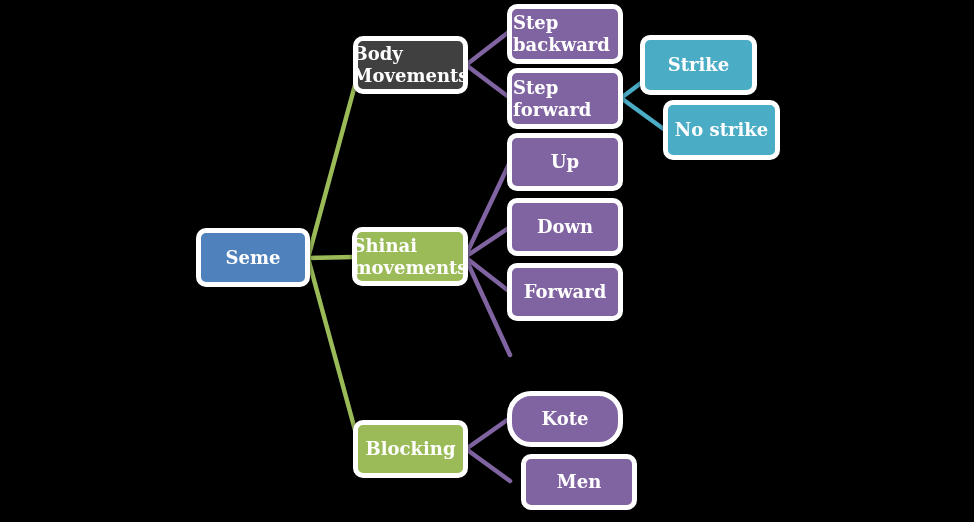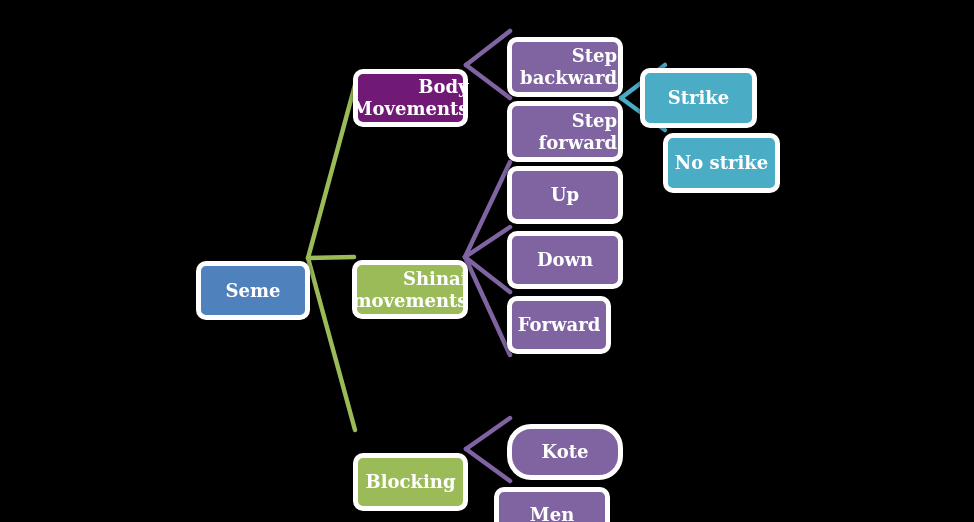--- a/index.html
+++ b/index.html
@@ -28,44 +28,43 @@
     stroke-linecap: round;
   }
   .node {
     position: absolute;
     box-sizing: border-box;
     border: 5px solid #ffffff;
     border-radius: 10px;
     display: flex;
     align-items: center;
     justify-content: center;
-    text-align: right;
+    text-align: left;
     box-shadow: 0 0 4px rgba(0,0,0,0.5);
-    margin-top: 33px;
   }
   .node .label {
     color: #ffffff;
     font-size: 18px;
     font-weight: bold;
     line-height: 1.22;
     padding: 0 1px;
   }
   
   .n-seme          { left: 196px; top: 228px; width: 114px; height: 59px; }
   .n-body          { left: 353px; top:  36px; width: 115px; height: 58px; }
   .n-shinai        { left: 352px; top: 227px; width: 116px; height: 59px; }
   .n-blocking      { left: 353px; top: 420px; width: 115px; height: 58px; }
   .n-step-backward { left: 507px; top:   4px; width: 116px; height: 60px; }
   .n-step-forward  { left: 507px; top:  68px; width: 116px; height: 61px; }
   .n-up            { left: 507px; top: 133px; width: 116px; height: 58px; }
   .n-down          { left: 507px; top: 198px; width: 116px; height: 58px; }
-  .n-forward       { left: 507px; top: 263px; width: 104px; height: 58px; }
+  .n-forward       { left: 507px; top: 263px; width: 116px; height: 58px; }
   .n-over          { left: 507px; top: 327px; width: 116px; height: 58px; }
   .n-kote          { left: 507px; top: 391px; width: 116px; height: 56px; }
-  .n-men           { left: 494px; top: 454px; width: 116px; height: 56px; }
+  .n-men           { left: 521px; top: 454px; width: 116px; height: 56px; }
   .n-strike        { left: 640px; top:  35px; width: 117px; height: 60px; }
   .n-no-strike     { left: 663px; top: 100px; width: 117px; height: 60px; }
 </style>
 </head>
 <body>
 
 <div class="canvas">
 
   <svg class="edges" viewBox="0 0 974 522" xmlns="http://www.w3.org/2000/svg">
 
@@ -83,21 +82,21 @@
     <line class="edge" x1="466" y1="449" x2="510" y2="481" style="stroke: rgb(128, 100, 162);"></line>
 
     <line class="edge" x1="621" y1="98" x2="665" y2="65" style="stroke: rgb(75, 172, 198);"></line>
     <line class="edge" x1="621" y1="98" x2="665" y2="130" style="stroke: rgb(75, 172, 198);"></line>
   </svg>
 
   <div class="node n-seme" style="background-color: rgb(79, 129, 189);">
     <span class="label">Seme</span>
   </div>
 
-  <div class="node n-body" style="background-color: #701a75;">
+  <div class="node n-body" style="background-color: #404040;">
     <span class="label">Body Movements</span>
   </div>
 
   <div class="node n-shinai" style="background-color: rgb(155, 187, 89);">
     <span class="label">Shinai movements</span>
   </div>
 
   <div class="node n-blocking" style="background-color: rgb(155, 187, 89);">
     <span class="label">Blocking</span>
   </div>

